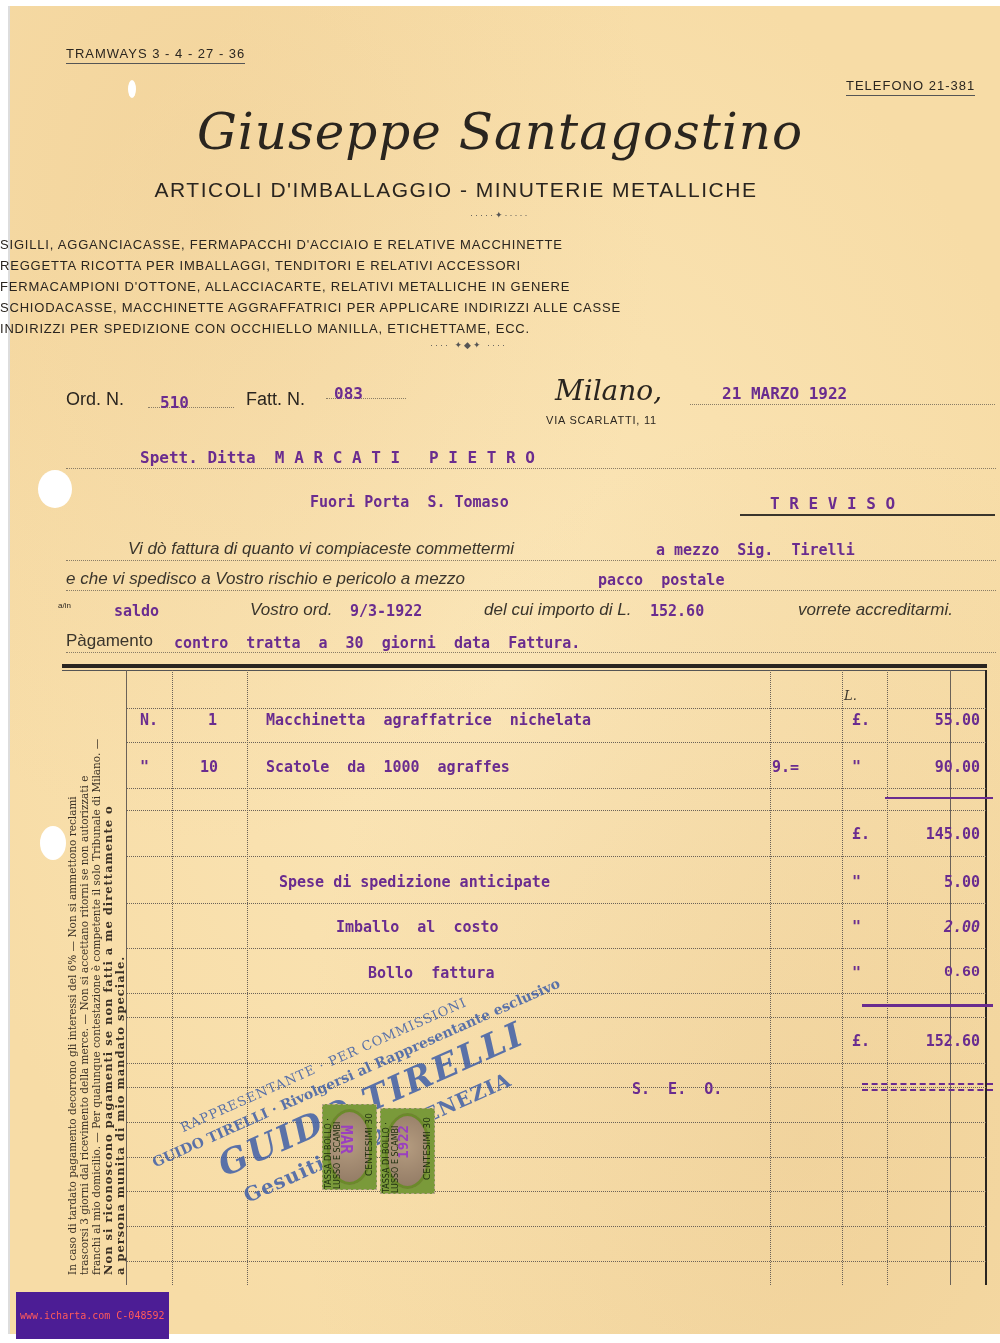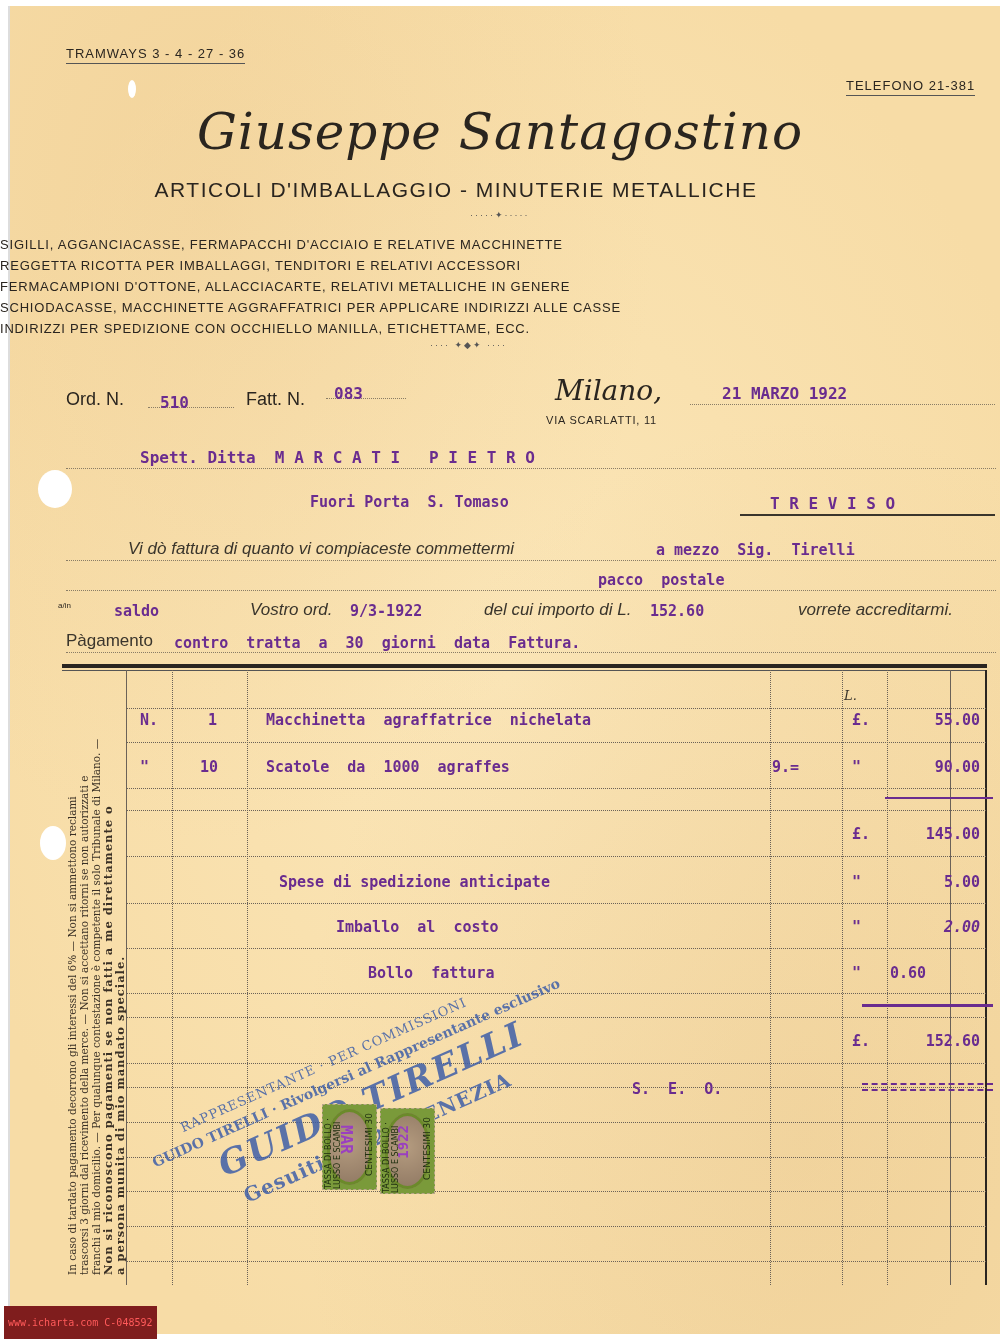--- a/index.html
+++ b/index.html
@@ -53,21 +53,21 @@
     color:#3f5fa8; font-family:"DejaVu Serif", serif; opacity:0.85;
   }
   .revenue {
     position:absolute; width:55px; height:86px; border:1px dashed #b9a78a;
     background:#7a9a3a; box-sizing:border-box; padding:4px;
   }
   .revenue .inner { width:100%; height:100%; background:#95a55a; border-radius:50%/42%; box-shadow: inset 0 0 0 3px #6b8a2a; background:radial-gradient(circle at 45% 45%, #b59c80, #8c7560); }
   .revenue .lbl { position:absolute; font-size:8px; color:#203010; writing-mode:vertical-rl; transform:rotate(180deg); font-family:"DejaVu Sans", sans-serif; }
   .revenue .lbl2 { position:absolute; font-size:9px; color:#203010; writing-mode:vertical-rl; transform:rotate(180deg); font-family:"DejaVu Sans", sans-serif; right:2px; top:8px; }
 
-  .watermark { position:absolute; left:4px; bottom:4px; background:#7f1d1d; color:#ff5a5a; font-size:10px; padding:11px 4px; font-family:"DejaVu Sans Mono", monospace; }
+  .watermark { position:absolute; left:16px; bottom:4px; background:#4c1d95; color:#ff5a5a; font-size:10px; padding:18px 4px; font-family:"DejaVu Sans Mono", monospace; }
   .hole { position:absolute; background:#fff; border-radius:50%; }
 </style>
 </head>
 <body>
 
 <div class="paper"></div>
 
 <div class="hole" style="left:128px;top:80px;width:8px;height:18px;"></div>
 <div class="hole" style="left:38px;top:470px;width:34px;height:38px;"></div>
 <div class="hole" style="left:40px;top:826px;width:26px;height:34px;"></div>
@@ -106,20 +106,21 @@
 <div class="abs typed" style="left:310px;top:493px;font-size:15px;white-space:pre;">Fuori Porta  S. Tomaso</div>
 <div class="abs" style="left:740px;top:494px;width:255px;height:20px;border-bottom:2px solid #3a352c;">
   <span class="typed" style="position:absolute;left:30px;top:0;font-size:16px;">T R E V I S O</span>
 </div>
 
 <div class="abs dotline" style="left:66px;top:540px;width:930px;height:20px;">
   <span class="hand" style="position:absolute;left:62px;top:-1px;font-size:17px;">Vi dò fattura di quanto vi compiaceste commettermi</span>
   <span class="typed" style="position:absolute;left:590px;top:1px;font-size:15px;white-space:pre;">a mezzo  Sig.  Tirelli</span>
 </div>
 <div class="abs dotline" style="left:66px;top:570px;width:930px;height:20px;">
+  <span class="hand" style="position:absolute;left:0;top:-1px;font-size:17px;">e che vi spedisco a Vostro rischio e pericolo a mezzo</span>
   <span class="typed" style="position:absolute;left:532px;top:1px;font-size:15px;white-space:pre;">pacco  postale</span>
 </div>
 <div class="abs" style="left:58px;top:600px;width:940px;height:22px;">
   <span class="print" style="position:absolute;left:0;top:2px;font-size:8px;line-height:8px;width:8px;">a/in</span>
   <span class="typed" style="position:absolute;left:56px;top:2px;font-size:15px;">saldo</span>
   <span class="hand" style="position:absolute;left:192px;top:0;font-size:17px;">Vostro ord.</span>
   <span class="typed" style="position:absolute;left:292px;top:2px;font-size:15px;">9/3-1922</span>
   <span class="hand" style="position:absolute;left:426px;top:0;font-size:17px;">del cui importo di L.</span>
   <span class="typed" style="position:absolute;left:592px;top:2px;font-size:15px;">152.60</span>
   <span class="hand" style="position:absolute;left:740px;top:0;font-size:17px;">vorrete accreditarmi.</span>
@@ -180,21 +181,21 @@
 <div class="abs typed" style="left:279px;top:873px;font-size:15px;white-space:pre;">Spese di spedizione anticipate</div>
 <div class="abs typed" style="left:852px;top:873px;font-size:15px;">"</div>
 <div class="abs typed" style="left:890px;top:873px;width:90px;text-align:right;font-size:15px;">5.00</div>
 
 <div class="abs typed" style="left:336px;top:918px;font-size:15px;white-space:pre;">Imballo  al  costo</div>
 <div class="abs typed" style="left:852px;top:918px;font-size:15px;">"</div>
 <div class="abs typed" style="left:890px;top:918px;width:90px;text-align:right;font-size:15px;font-style:italic;">2.00</div>
 
 <div class="abs typed" style="left:368px;top:964px;font-size:15px;white-space:pre;">Bollo  fattura</div>
 <div class="abs typed" style="left:852px;top:964px;font-size:15px;">"</div>
-<div class="abs typed" style="left:890px;top:964px;width:90px;font-size:15px;">0.60</div>
+<div class="abs typed" style="left:890px;top:964px;width:90px;text-align:right;font-size:15px;font-family:Liberation Mono, monospace;">0.60</div>
 
 <div class="abs" style="left:862px;top:1004px;width:131px;border-top:3px solid #6a2c8f;"></div>
 
 <div class="abs typed" style="left:852px;top:1032px;font-size:15px;">£.</div>
 <div class="abs typed" style="left:890px;top:1032px;width:90px;text-align:right;font-size:15px;">152.60</div>
 
 <div class="abs typed" style="left:632px;top:1080px;font-size:15px;white-space:pre;">S.  E.  O.</div>
 <div class="abs" style="left:862px;top:1083px;width:131px;height:4px;border-top:2px dashed #6a2c8f;border-bottom:2px dashed #6a2c8f;"></div>
 
 <div class="side-note">

